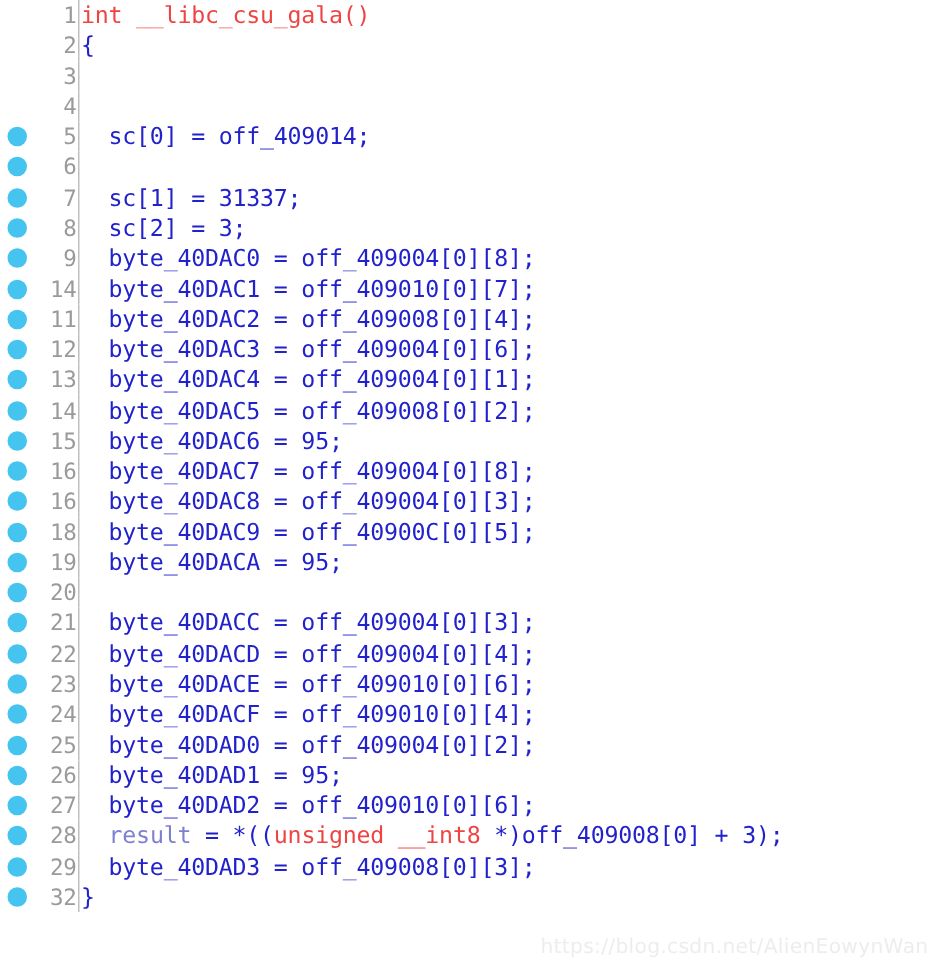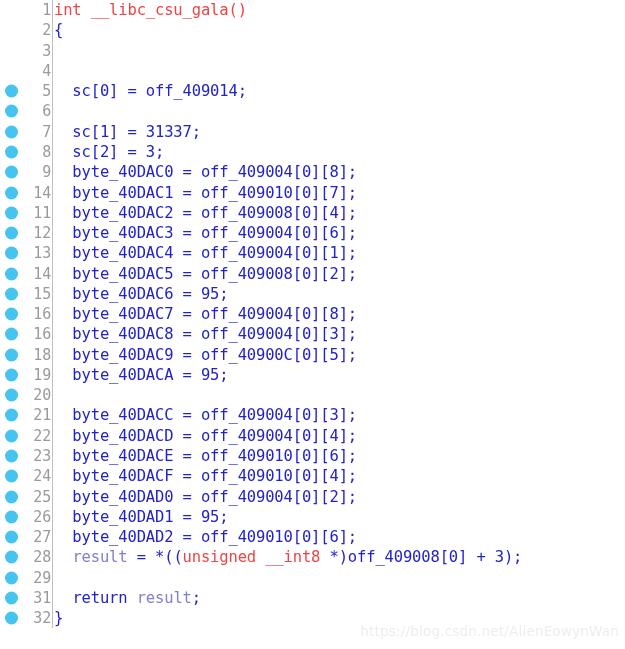--- a/index.html
+++ b/index.html
@@ -123,18 +123,17 @@
       <div class="code-line"><div class="gutter"><span class="gutter-dot"></span></div><div class="lineno">19</div><div class="sep"></div><div class="code"><span class="tok-blue">  byte_40DACA = 95;</span></div></div>
       <div class="code-line"><div class="gutter"><span class="gutter-dot"></span></div><div class="lineno">20</div><div class="sep"></div></div>
       <div class="code-line"><div class="gutter"><span class="gutter-dot"></span></div><div class="lineno">21</div><div class="sep"></div><div class="code"><span class="tok-blue">  byte_40DACC = off_409004[0][3];</span></div></div>
       <div class="code-line"><div class="gutter"><span class="gutter-dot"></span></div><div class="lineno">22</div><div class="sep"></div><div class="code"><span class="tok-blue">  byte_40DACD = off_409004[0][4];</span></div></div>
       <div class="code-line"><div class="gutter"><span class="gutter-dot"></span></div><div class="lineno">23</div><div class="sep"></div><div class="code"><span class="tok-blue">  byte_40DACE = off_409010[0][6];</span></div></div>
       <div class="code-line"><div class="gutter"><span class="gutter-dot"></span></div><div class="lineno">24</div><div class="sep"></div><div class="code"><span class="tok-blue">  byte_40DACF = off_409010[0][4];</span></div></div>
       <div class="code-line"><div class="gutter"><span class="gutter-dot"></span></div><div class="lineno">25</div><div class="sep"></div><div class="code"><span class="tok-blue">  byte_40DAD0 = off_409004[0][2];</span></div></div>
       <div class="code-line"><div class="gutter"><span class="gutter-dot"></span></div><div class="lineno">26</div><div class="sep"></div><div class="code"><span class="tok-blue">  byte_40DAD1 = 95;</span></div></div>
       <div class="code-line"><div class="gutter"><span class="gutter-dot"></span></div><div class="lineno">27</div><div class="sep"></div><div class="code"><span class="tok-blue">  byte_40DAD2 = off_409010[0][6];</span></div></div>
       <div class="code-line"><div class="gutter"><span class="gutter-dot"></span></div><div class="lineno">28</div><div class="sep"></div><div class="code"><span class="tok-blue">  </span><span class="tok-local">result</span><span class="tok-blue"> = *((</span><span class="tok-gray">unsigned __int8</span><span class="tok-blue"> *)off_409008[0] + 3);</span></div></div>
-      <div class="code-line"><div class="gutter"><span class="gutter-dot"></span></div><div class="lineno">29</div><div class="sep"></div></div>
-      <div class="code-line"><div class="gutter"><span class="gutter-dot"></span></div><div class="lineno">31</div><div class="sep"></div><div class="code"><span class="tok-blue">  </span><span class="tok-blue">return</span><span class="tok-blue"> </span><span class="tok-local">result</span><span class="tok-blue">;</span></div></div>
+      <div class="code-line"><div class="gutter"><span class="gutter-dot"></span></div><div class="lineno">29</div><div class="sep"></div><div class="code"><span class="tok-blue">  byte_40DAD3 = off_409008[0][3];</span></div></div>
       <div class="code-line"><div class="gutter"><span class="gutter-dot"></span></div><div class="lineno">32</div><div class="sep"></div><div class="code"><span class="tok-blue">}</span></div></div>
     </div>
   <div id="watermark">https://blog.csdn.net/AlienEowynWan</div>
 </div>
 
 </body></html>

